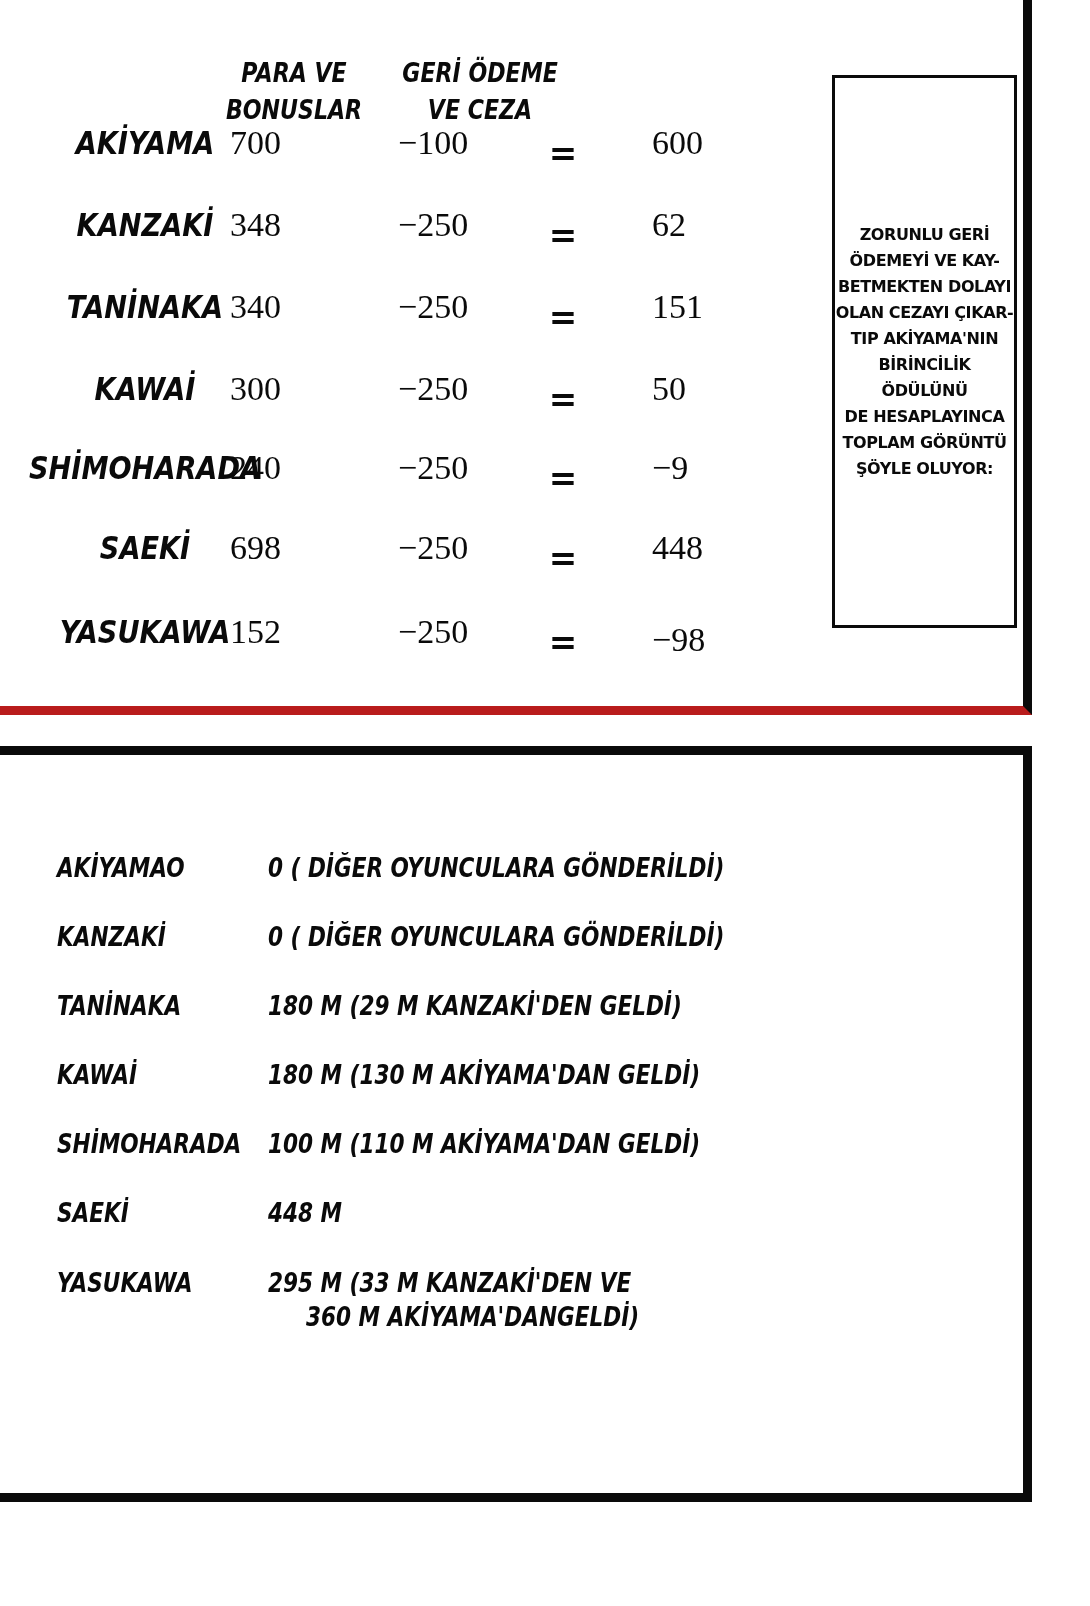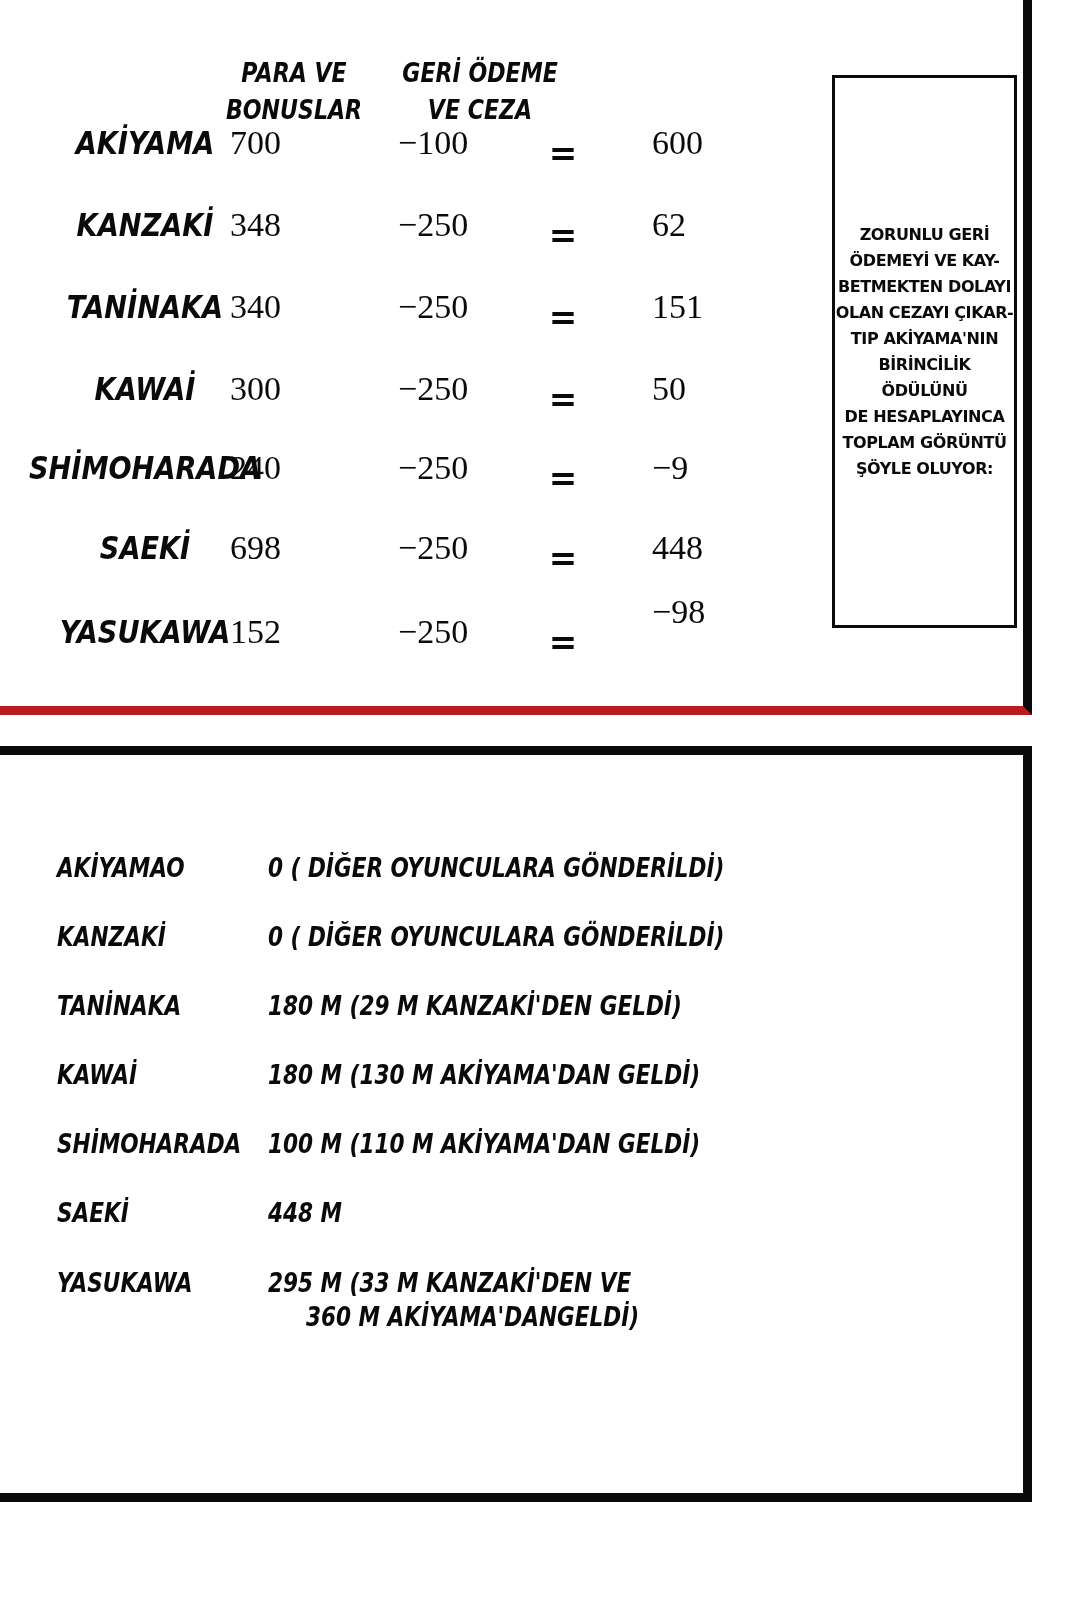--- a/index.html
+++ b/index.html
@@ -129,21 +129,21 @@
     <div class="comic t1-name" style="top:527px">SAEKİ</div>
     <div class="num t1-money" style="top:527px">698</div>
     <div class="num t1-penalty" style="top:527px">−250</div>
     <div class="t1-eq" style="top:537px">=</div>
     <div class="num t1-total" style="top:527px">448</div>
 
     <div class="comic t1-name" style="top:611px">YASUKAWA</div>
     <div class="num t1-money" style="top:611px">152</div>
     <div class="num t1-penalty" style="top:611px">−250</div>
     <div class="t1-eq" style="top:621px">=</div>
-    <div class="num t1-total" style="top:591px">−98</div>
+    <div class="num t1-total" style="top:619px">−98</div>
   </div>
 
   <div class="notebox notebox-1">
     <div class="notetext notetext-1">ZORUNLU GERİ
 ÖDEMEYİ VE KAY-
 BETMEKTEN DOLAYI
 OLAN CEZAYI ÇIKAR-
 TIP AKİYAMA'NIN
 BİRİNCİLİK ÖDÜLÜNÜ
 DE HESAPLAYINCA

